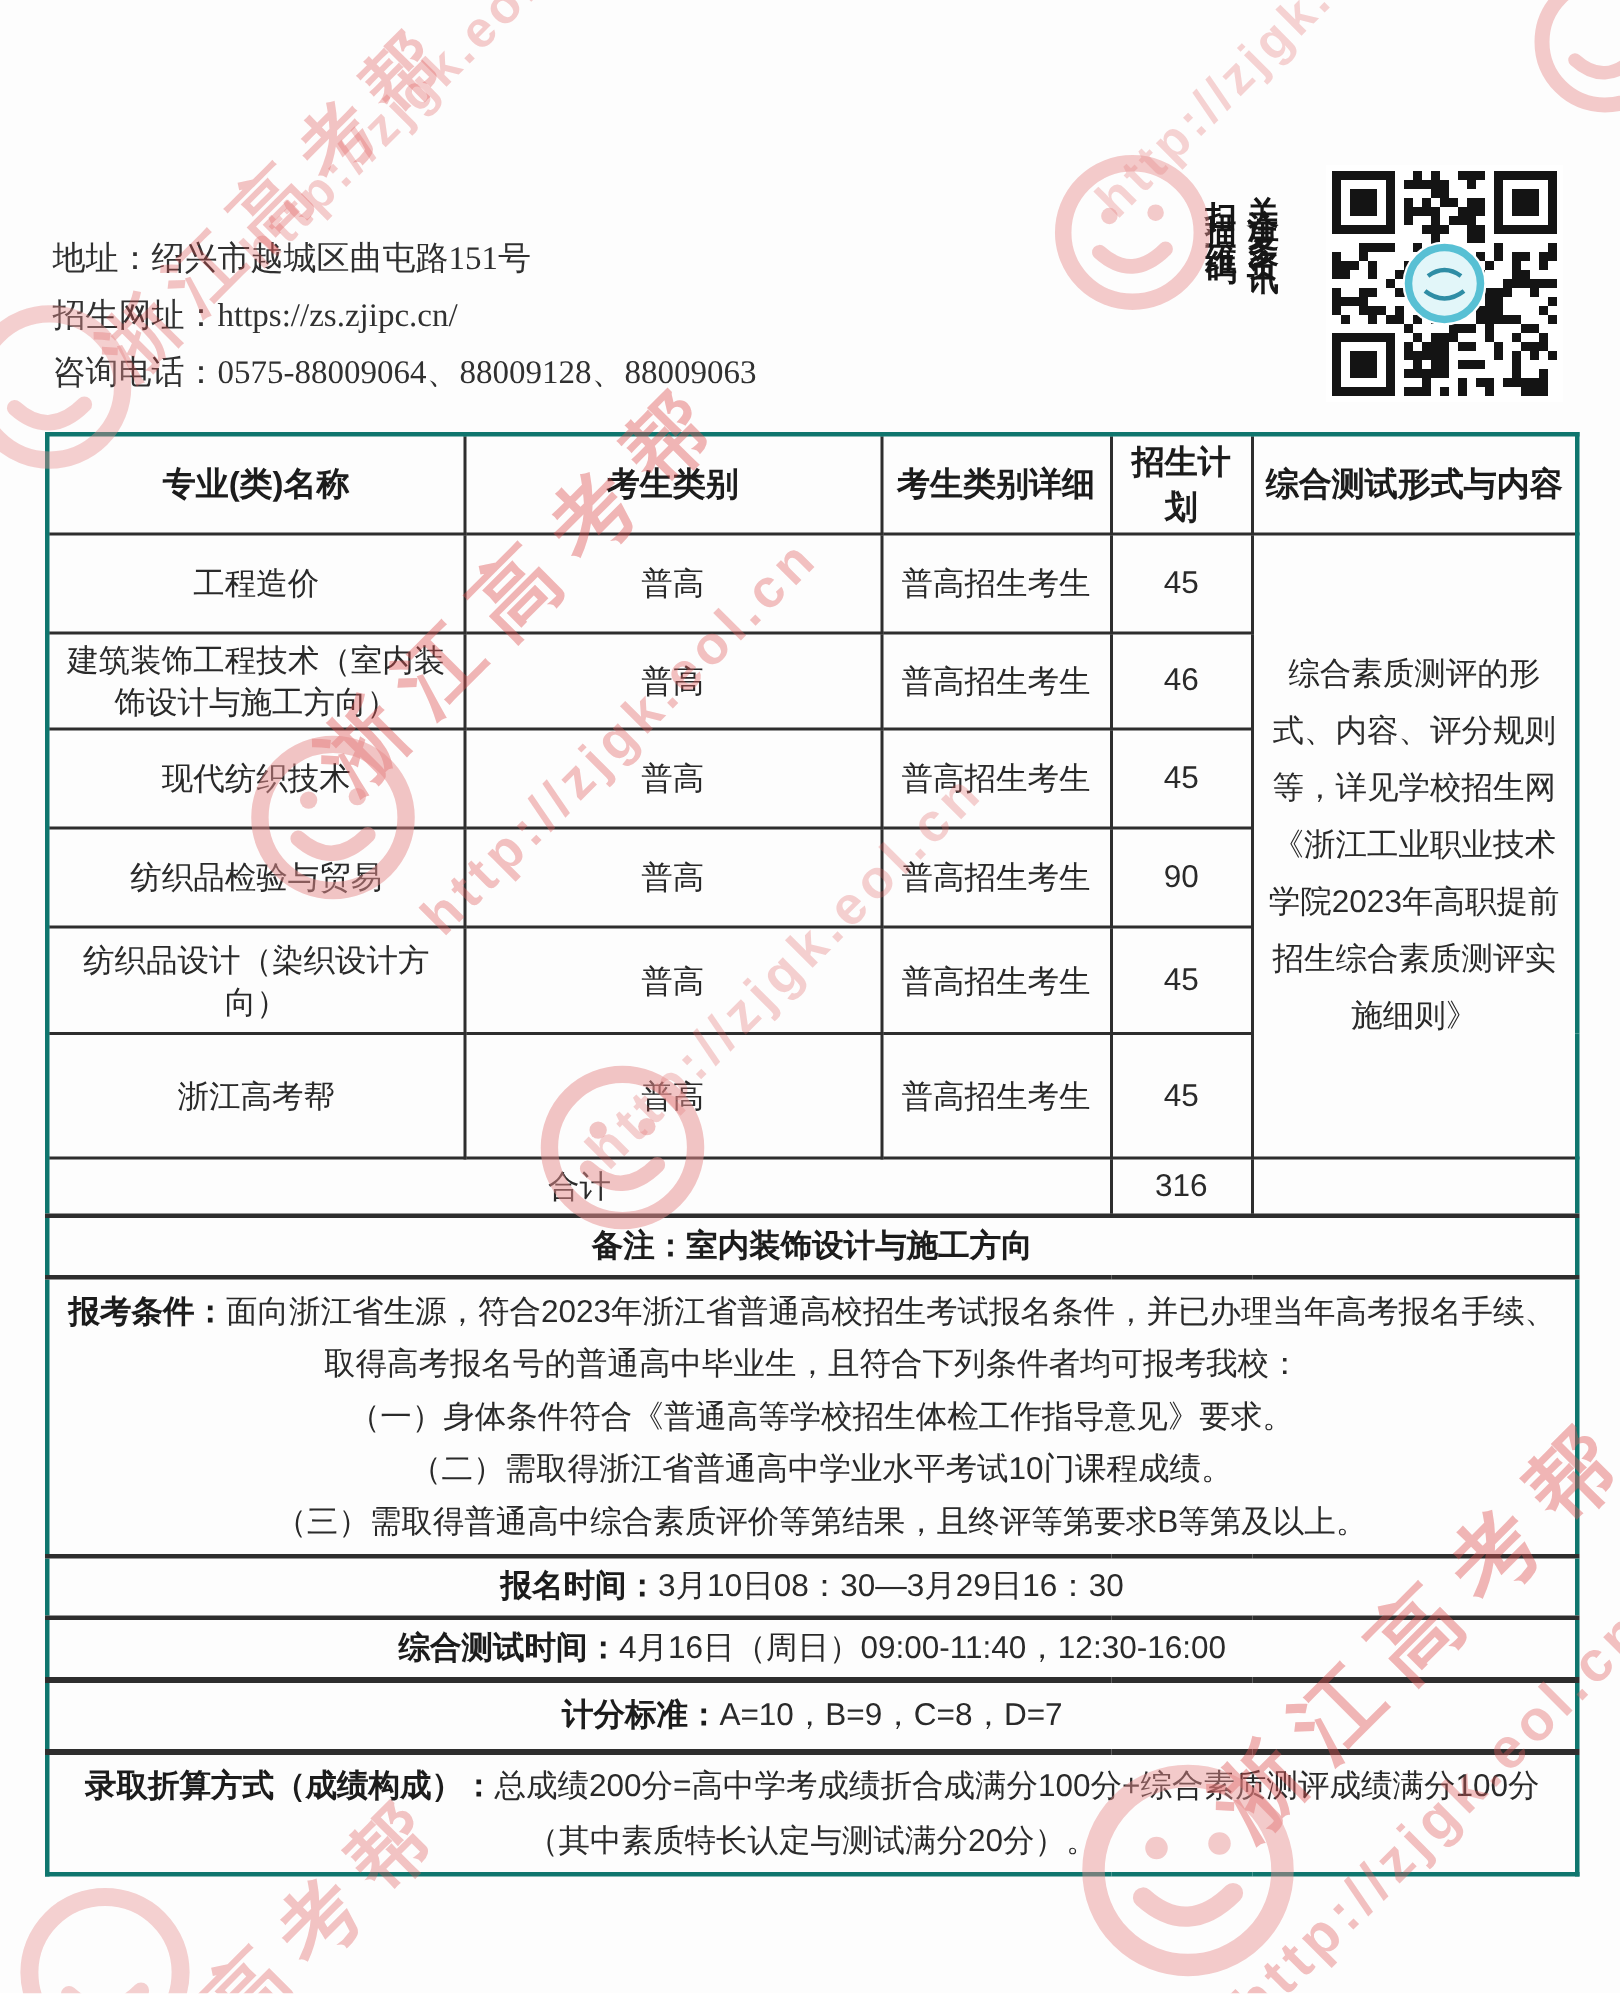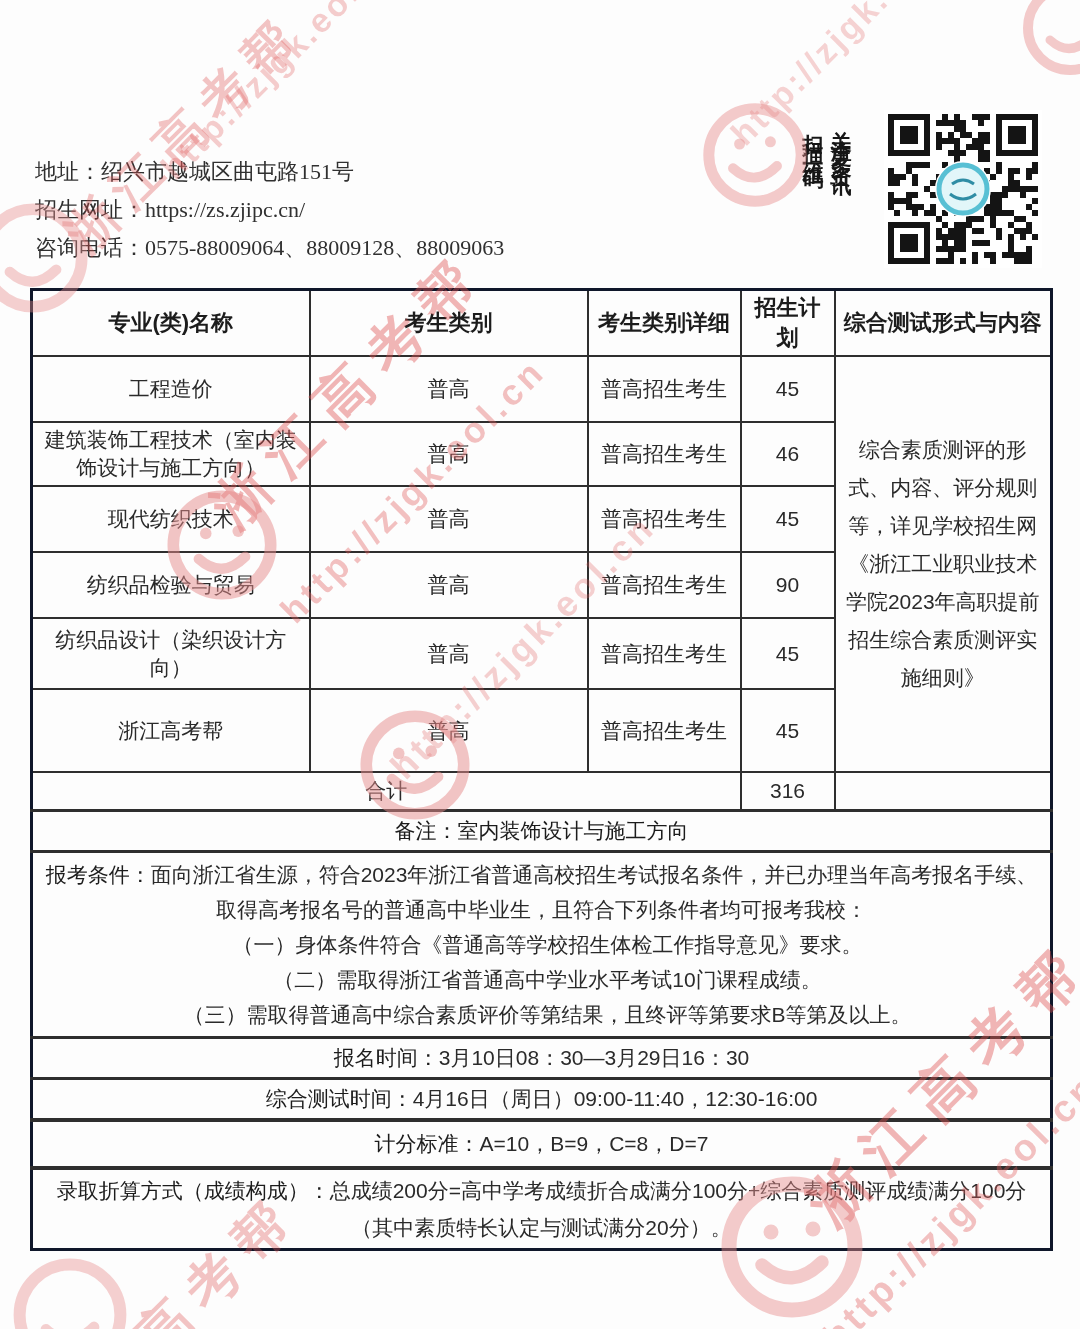--- a/index.html
+++ b/index.html
@@ -22,38 +22,38 @@
     position:absolute;writing-mode:vertical-rl;text-orientation:upright;
     font-size:21px;font-weight:700;color:#161616;letter-spacing:9px;z-index:1;
   }
   .qr-cap.scan{left:799px;top:117px;}
   .qr-cap.follow{left:827px;top:113px;}
   .qr{position:absolute;left:884px;top:110px;width:158px;height:158px;background:#fff;z-index:1;}
   
   table.main{
     position:absolute;left:30px;top:288px;width:1020px;z-index:1;
     border-collapse:collapse;table-layout:fixed;
-    border:3px solid #0f172a;
+    border:3px solid #0f766e;
   }
   table.main th,table.main td{
     border:2px solid #2e2e2e;font-size:21px;font-weight:400;
     text-align:center;vertical-align:middle;padding:2px 6px;
     word-break:break-all;color:#2a2a2a;
   }
   table.main th{font-size:22px;font-weight:700;color:#1c1c1c;}
   .h66{height:62px}.h70{height:66px}.h80{height:64px}.h75{height:71px}.h87{height:83px}
   .h42{height:38px}.h40{height:36px}.h190{height:186px}.h46{height:42px}.h52{height:48px}.h84{height:80px}
   td.note-cell{
     text-align:left;line-height:38px;font-size:21px;padding:4px 9px;
     word-break:break-all;
   }
   td.total-cell,td.plan-total{font-weight:700;font-size:22px;color:#1c1c1c;}
   td.full{text-align:left;padding:4px 9px;line-height:34px;}
   td.cond{line-height:35px;padding:6px 9px;}
-  .lbl{font-weight:400;color:#1c1c1c;}
+  .lbl{font-weight:700;color:#1c1c1c;}
   tr.sep td{border-top-width:3px;}
   tr.sep2 td{border-top-width:4px;}
   .cond-item{padding-left:12px;}
   
   .wm{position:absolute;z-index:3;pointer-events:none;white-space:nowrap;font-weight:700;}
   .wm-brand{color:rgba(221,82,82,0.42);}
   .wm-url{color:rgba(224,92,92,0.38);font-weight:700;}
   .r45{transform:rotate(-45deg);}
   .wm-stamp{position:absolute;z-index:3;pointer-events:none;color:#e78d8d;}
   .b1{left:170px;top:352px;font-size:56px;letter-spacing:16px;}

